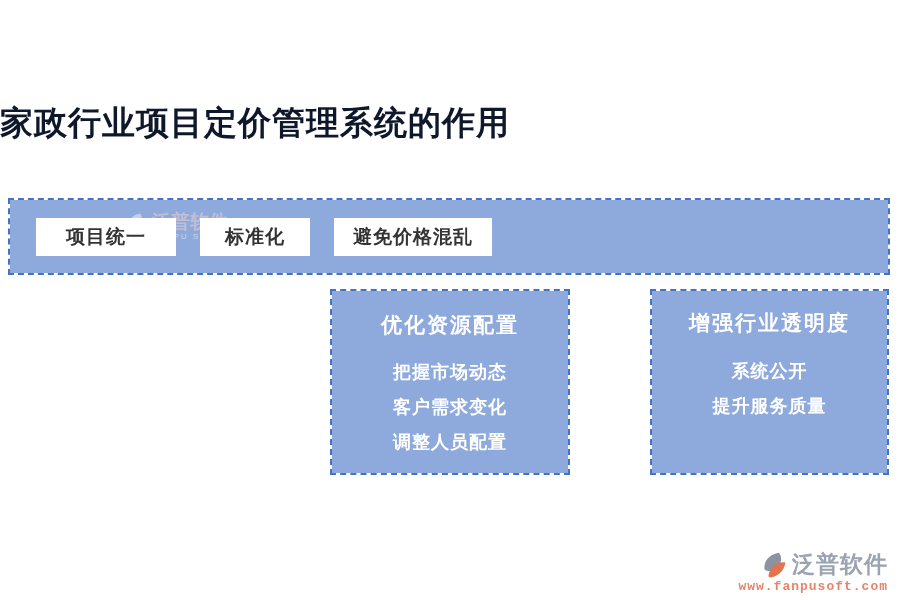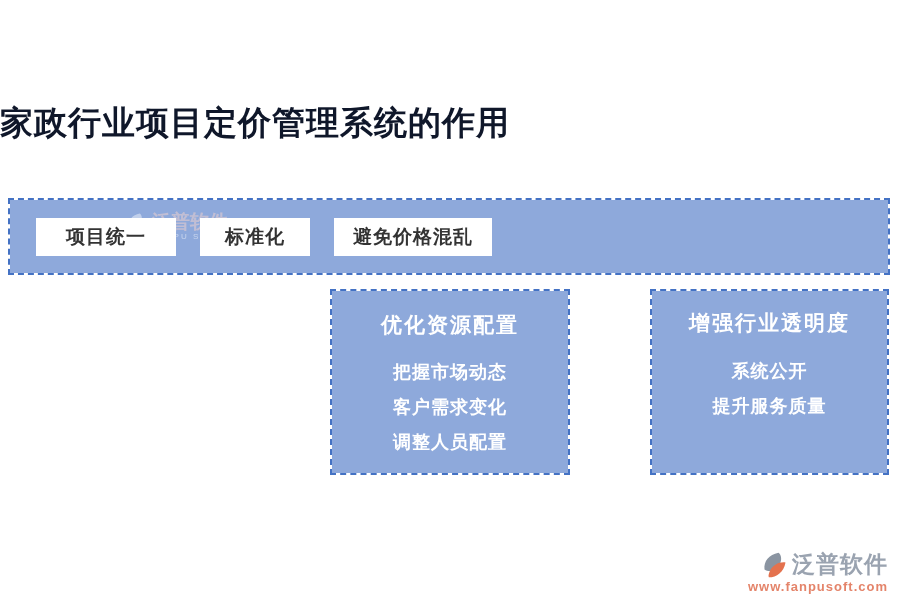--- a/index.html
+++ b/index.html
@@ -67,21 +67,21 @@
   .footer-logo{
     position:absolute;right:12px;top:551px;
     display:flex;flex-direction:column;align-items:flex-end;
   }
   .logo-row{display:flex;align-items:center;gap:3px;}
   .logo-name{
     font-size:23px;font-weight:bold;color:#9AA3B0;letter-spacing:1px;line-height:26px;
   }
   .logo-url{
     font-size:13px;font-weight:bold;color:#E4846A;letter-spacing:1px;
-    font-family:Liberation Sans, sans-serif;margin-top:0px;
+    font-family:Liberation Mono, monospace;margin-top:0px;
   }
 </style>
 </head>
 <body>
 
 <div class="stage">
 
   <h1 class="title">家政行业项目定价管理系统的作用</h1>
 
   <div class="band">

